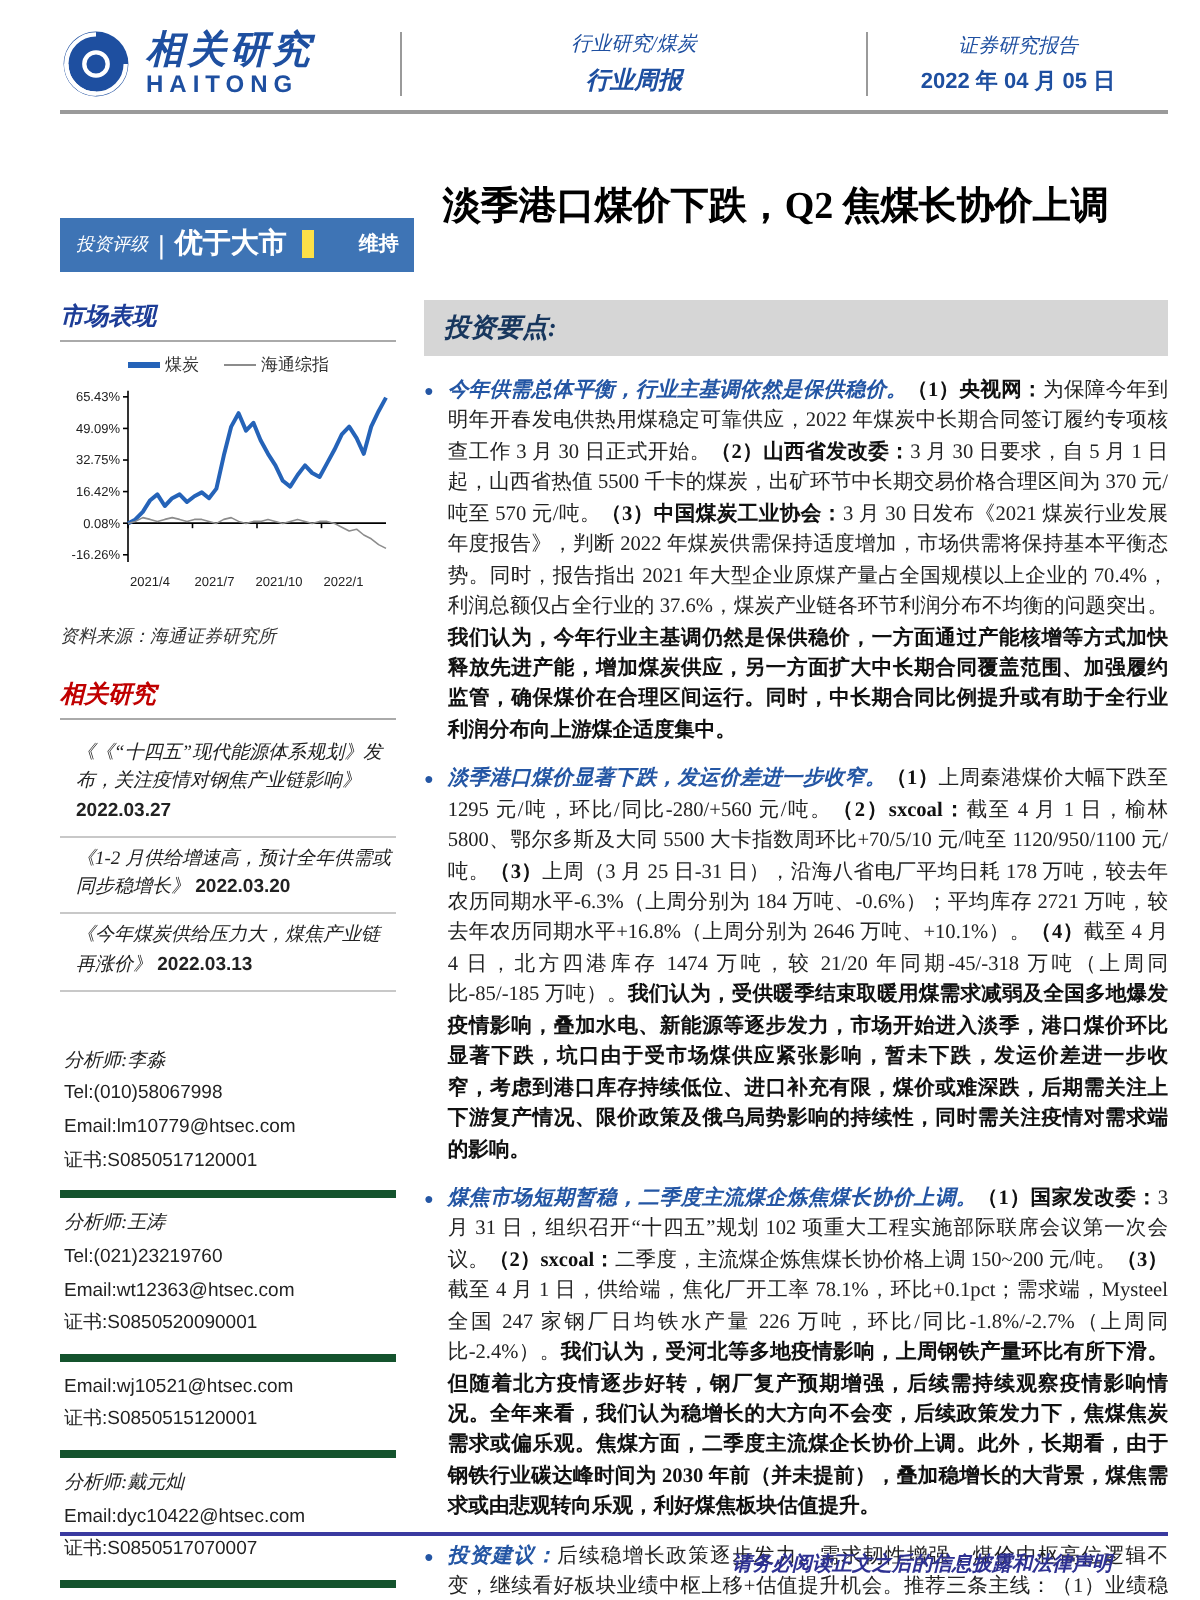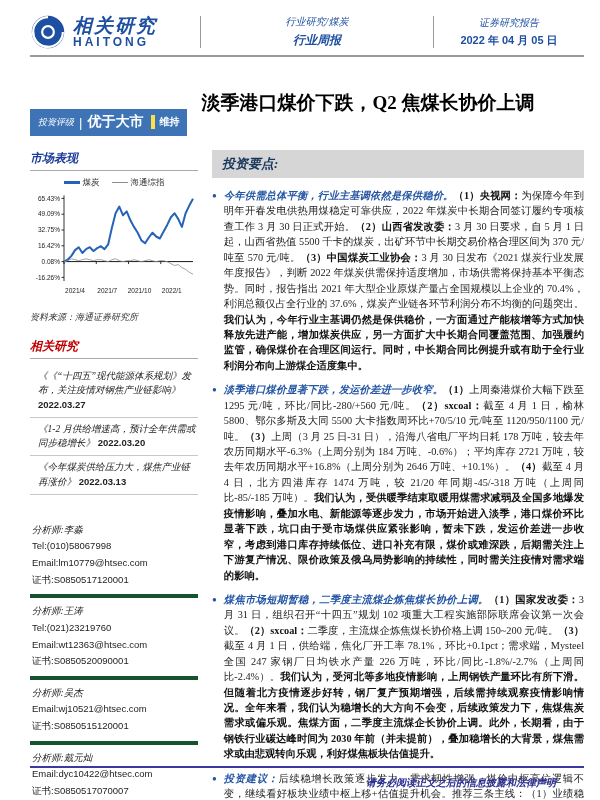--- a/index.html
+++ b/index.html
@@ -21,21 +21,21 @@
   .hd-right{width:150px;display:flex;flex-direction:column;justify-content:center;text-align:center;gap:3px;}
   .hd-right .l1{font-size:10px;color:#1e4fa0;font-family:"Liberation Serif","DejaVu Serif",serif;font-style:italic;}
   .hd-right .l2{font-size:11px;color:#1e4fa0;font-weight:bold;}
   
   .title-row{display:flex;align-items:center;gap:14px;margin-top:12px;}
   .rating-badge{background:#3e74b5;color:#fff;display:flex;align-items:center;gap:5px;
                 padding:4px 8px 5px 8px;white-space:nowrap;margin-top:40px;}
   .rating-label{font-size:9px;font-style:italic;}
   .rating-sep{color:#fff;font-size:13px;}
   .rating-value{font-size:14px;font-weight:bold;font-family:"Liberation Serif","DejaVu Serif",serif;}
-  .rating-status{font-size:10px;font-weight:bold;border-left:4px solid #fde047;padding-left:4px;margin-left:3px;}
+  .rating-status{font-size:10px;font-weight:bold;border-left:6px solid #fde047;padding-left:22px;margin-left:3px;}
   .page-title{font-size:19px;font-weight:bold;color:#000000;
               font-family:"Liberation Serif","DejaVu Serif",serif;white-space:nowrap;}
   
   .columns{display:flex;gap:14px;margin-top:14px;}
   .sidebar{width:168px;flex:0 0 auto;}
   .main{flex:1;min-width:0;}
   .side-h{font-size:12px;font-weight:bold;font-style:italic;color:#1d3d97;
           border-bottom:1.5px solid #aaa;padding-bottom:3px;margin:0 0 6px 0;
           font-family:"Liberation Serif","DejaVu Serif",serif;}
   .side-h.red{color:#c00000;}
@@ -167,21 +167,20 @@
             <div class="an-line">Email:lm10779@htsec.com</div>
             <div class="an-line">证书:S0850517120001</div>
           </div>
           <div class="an-block">
             <div class="an-name">分析师:王涛</div>
             <div class="an-line">Tel:(021)23219760</div>
             <div class="an-line">Email:wt12363@htsec.com</div>
             <div class="an-line">证书:S0850520090001</div>
           </div>
           <div class="an-block">
-            <div class="an-name">分析师:吴杰</div>
             <div class="an-line">Email:wj10521@htsec.com</div>
             <div class="an-line">证书:S0850515120001</div>
           </div>
           <div class="an-block">
             <div class="an-name">分析师:戴元灿</div>
             <div class="an-line">Email:dyc10422@htsec.com</div>
             <div class="an-line">证书:S0850517070007</div>
           </div>
         </div>
     </div>

